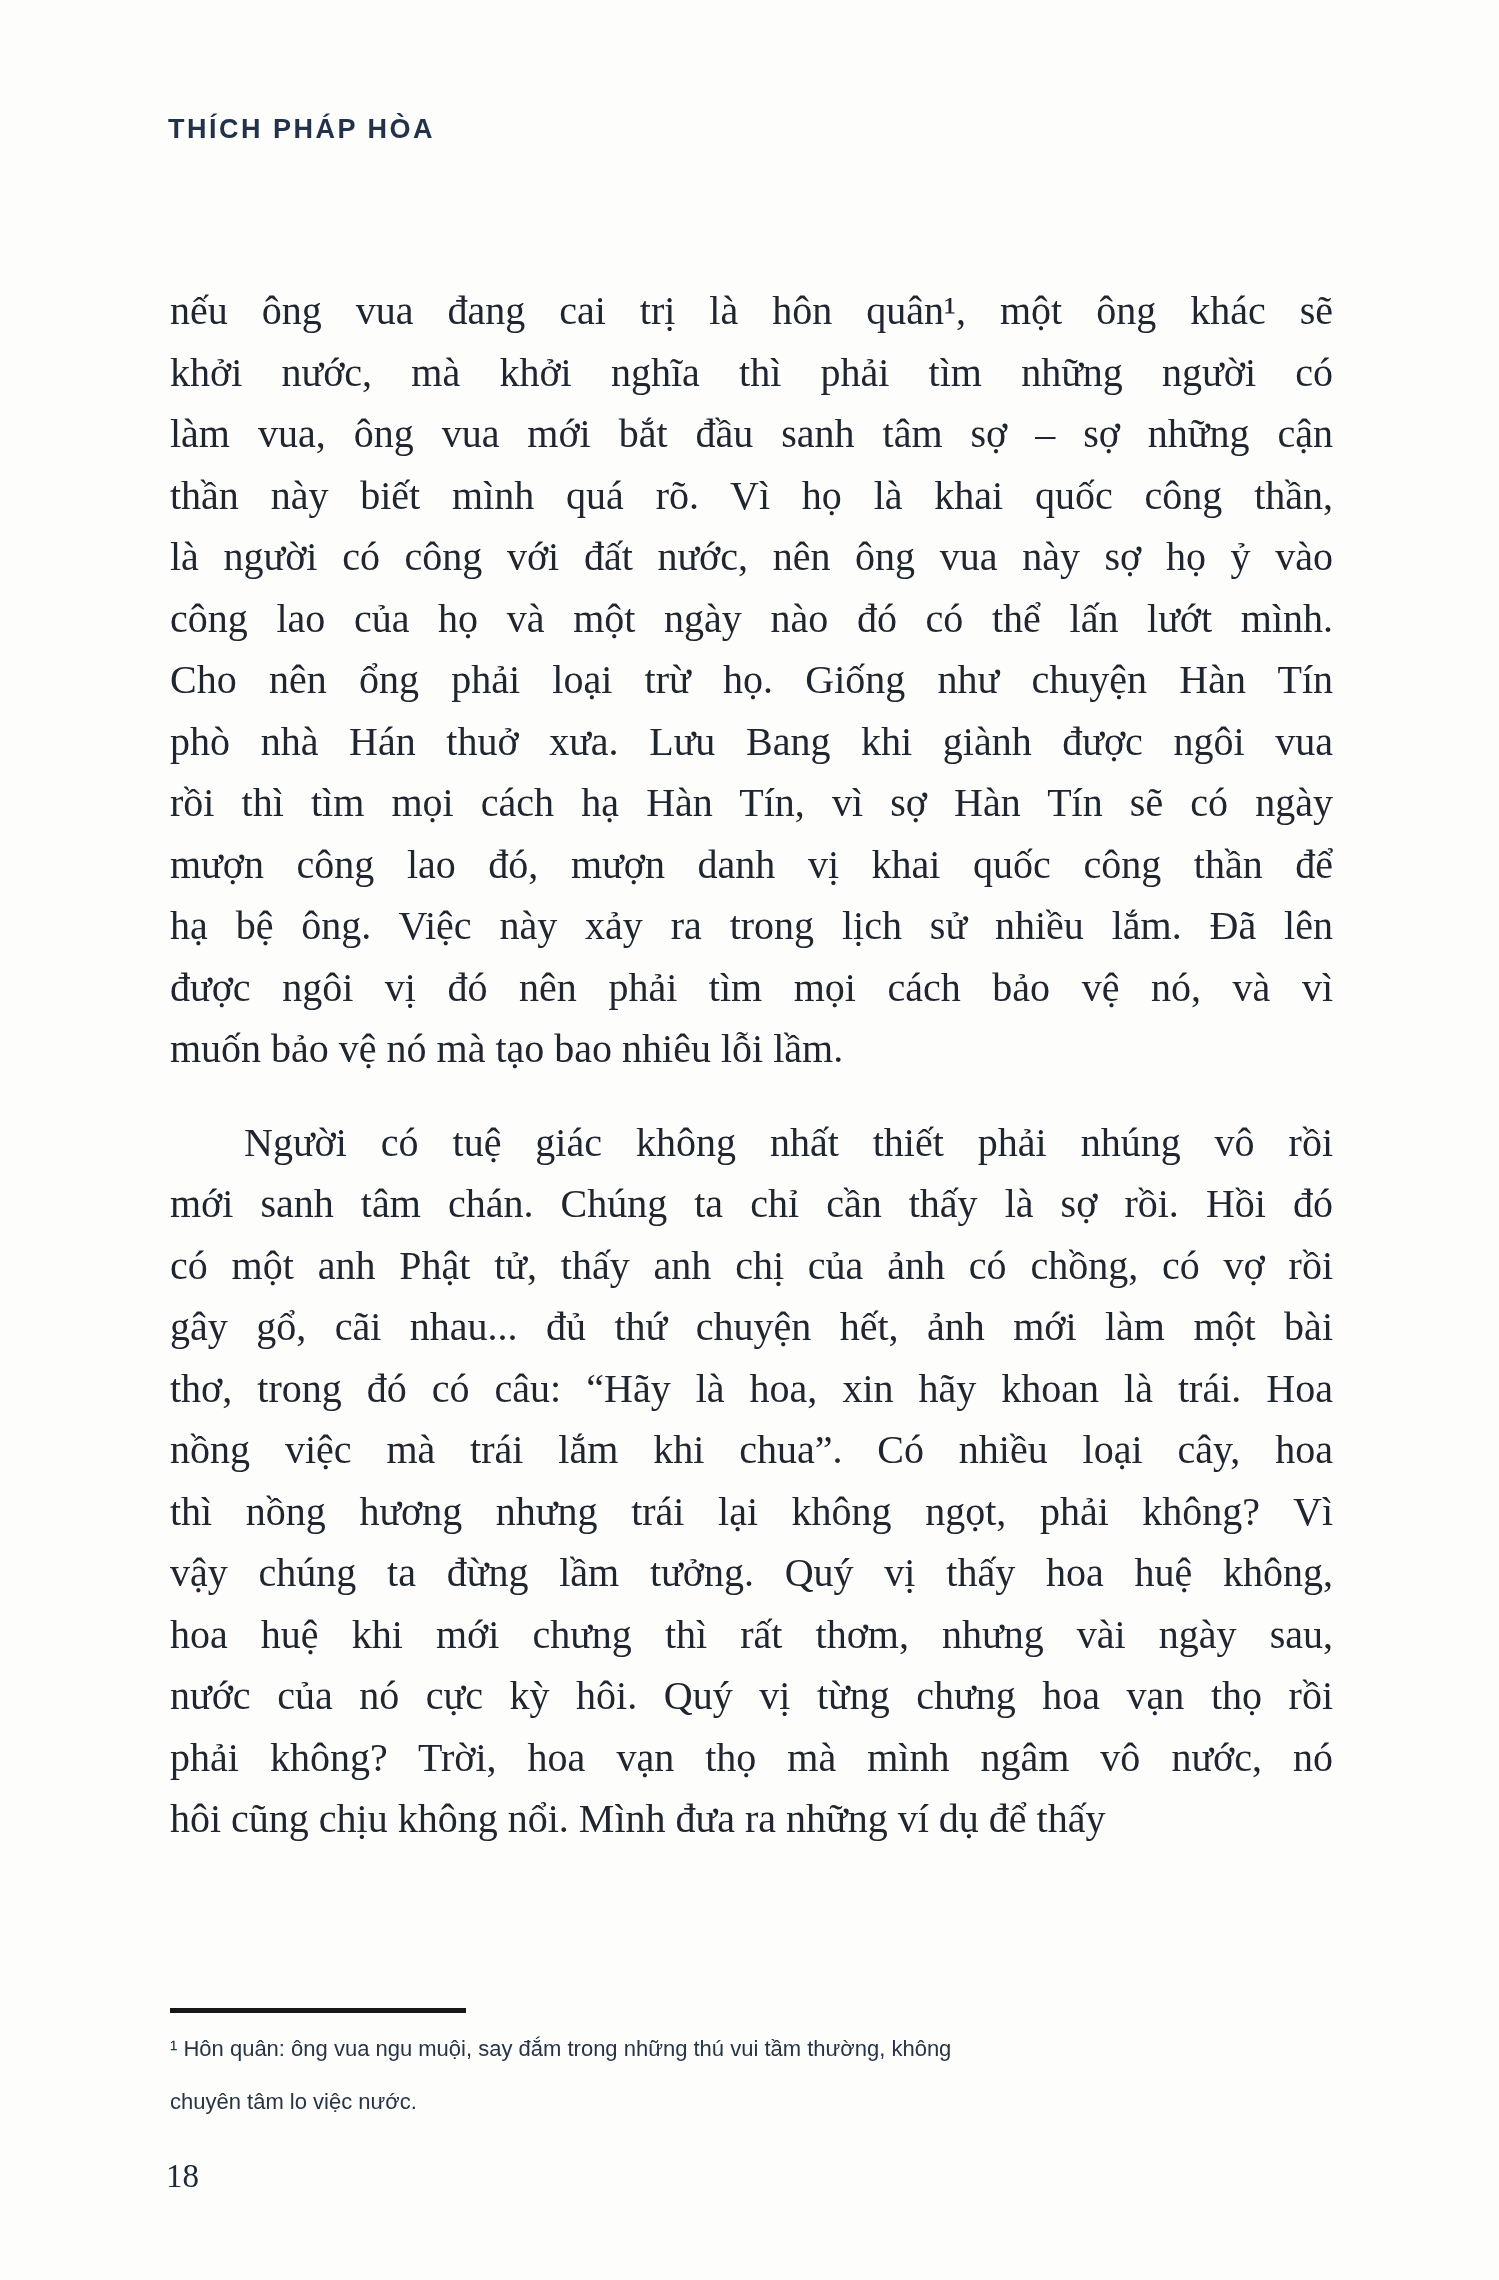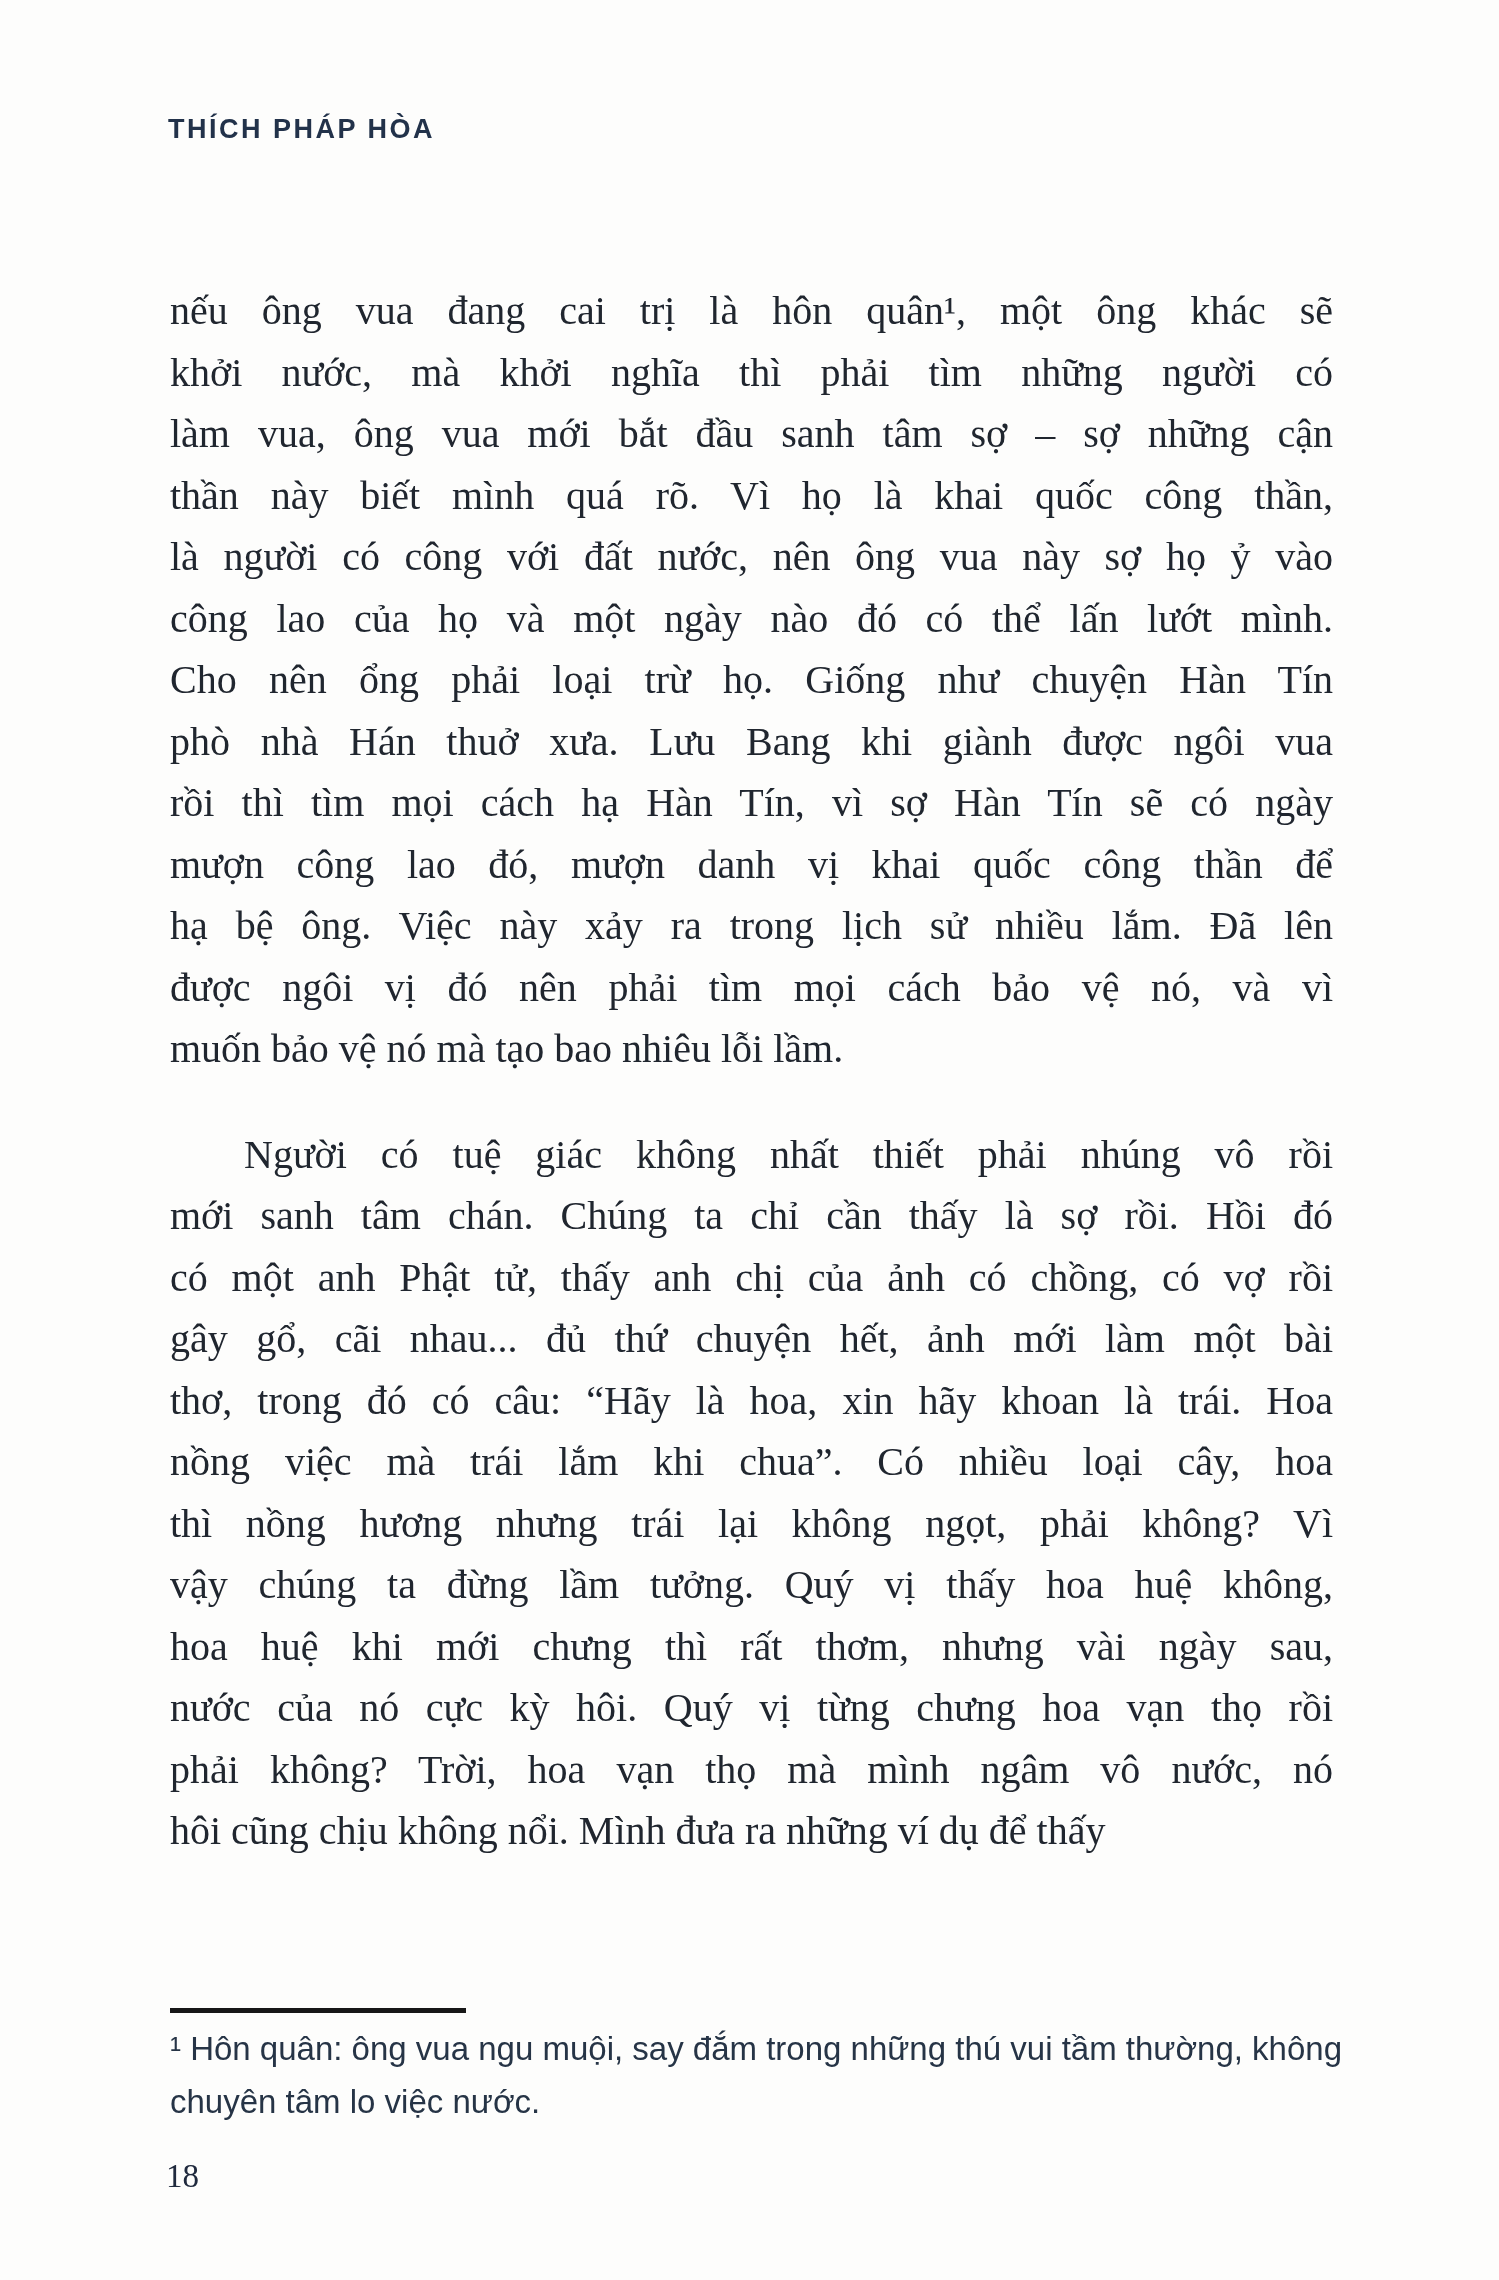--- a/index.html
+++ b/index.html
@@ -18,30 +18,30 @@
     color:#22324a;
     text-align:center;
   }
   .body-text{
     position:absolute;left:170px;top:280px;width:1163px;
     font-size:40px;line-height:61.5px;
   }
   .bl{min-height:61.5px;}
   .j{text-align:justify;text-align-last:justify;}
   .last{text-align:left;text-align-last:left;}
-  .para2{margin-top:44px;}
+  .para2{margin-top:32px;}
   .indent{text-indent:74px;}
   .footnote-rule{
     position:absolute;left:170px;top:2008px;width:296px;height:5px;
     background:#171717;
   }
   .footnote{
     position:absolute;left:170px;top:2022px;width:1200px;
     font-family:"Liberation Sans", sans-serif;
-    font-size:33px;line-height:53px;color:#263446;
+    font-size:22px;line-height:53px;color:#263446;
   }
   .pagenum{
     position:absolute;left:166px;top:2158px;
     font-size:33px;color:#202a3e;
   }
 </style>
 </head>
 <body>
 
 <div class="page">

